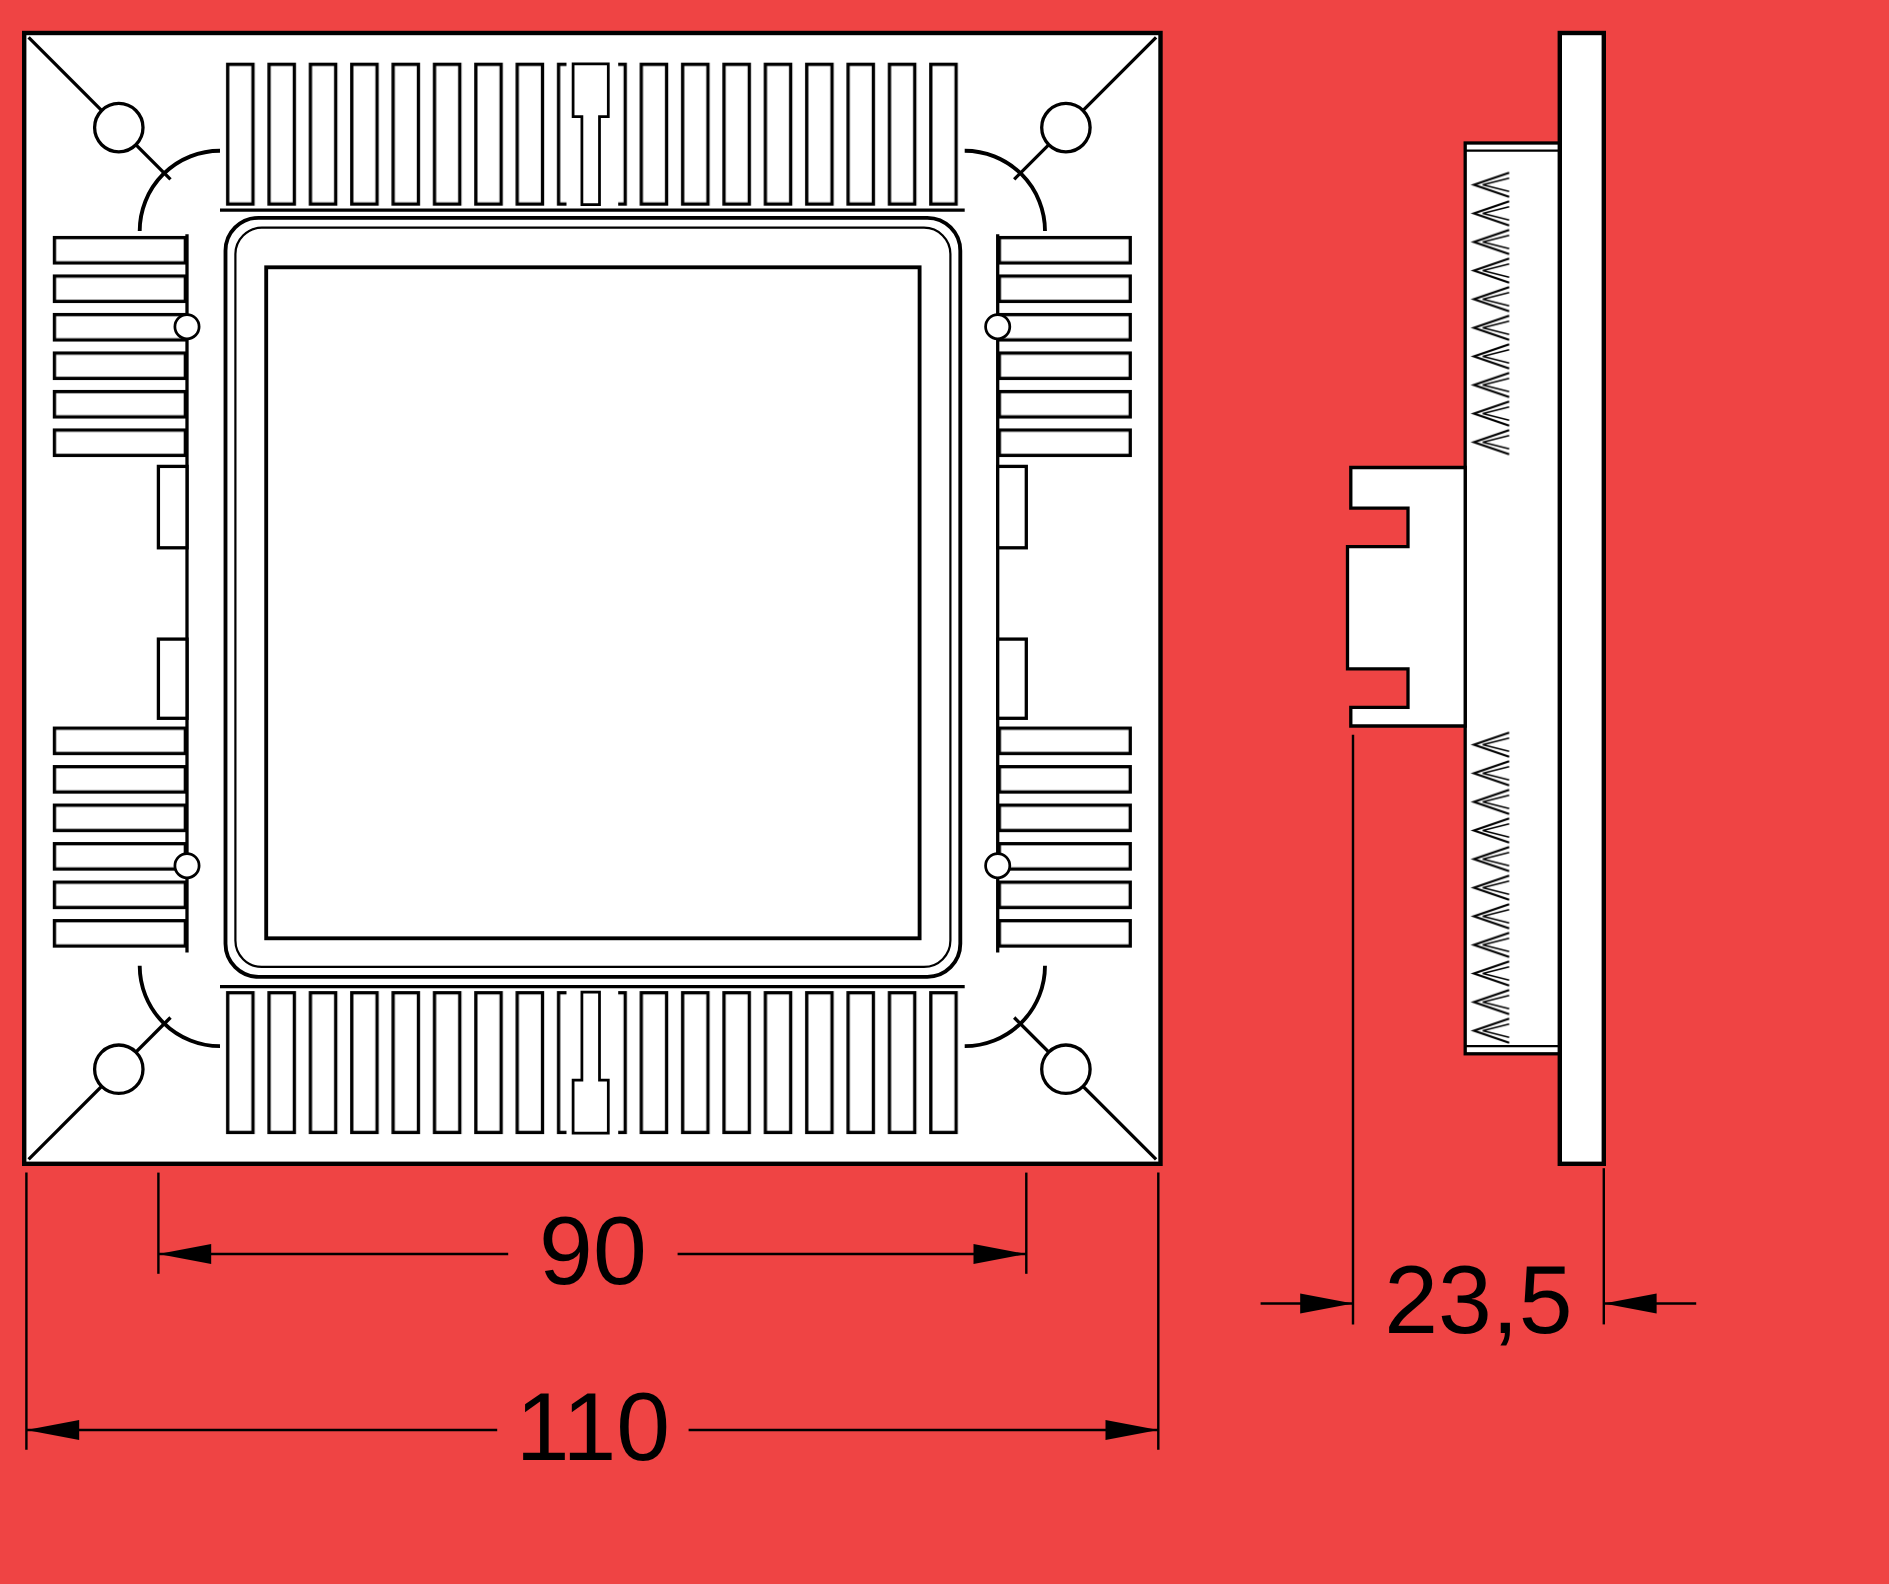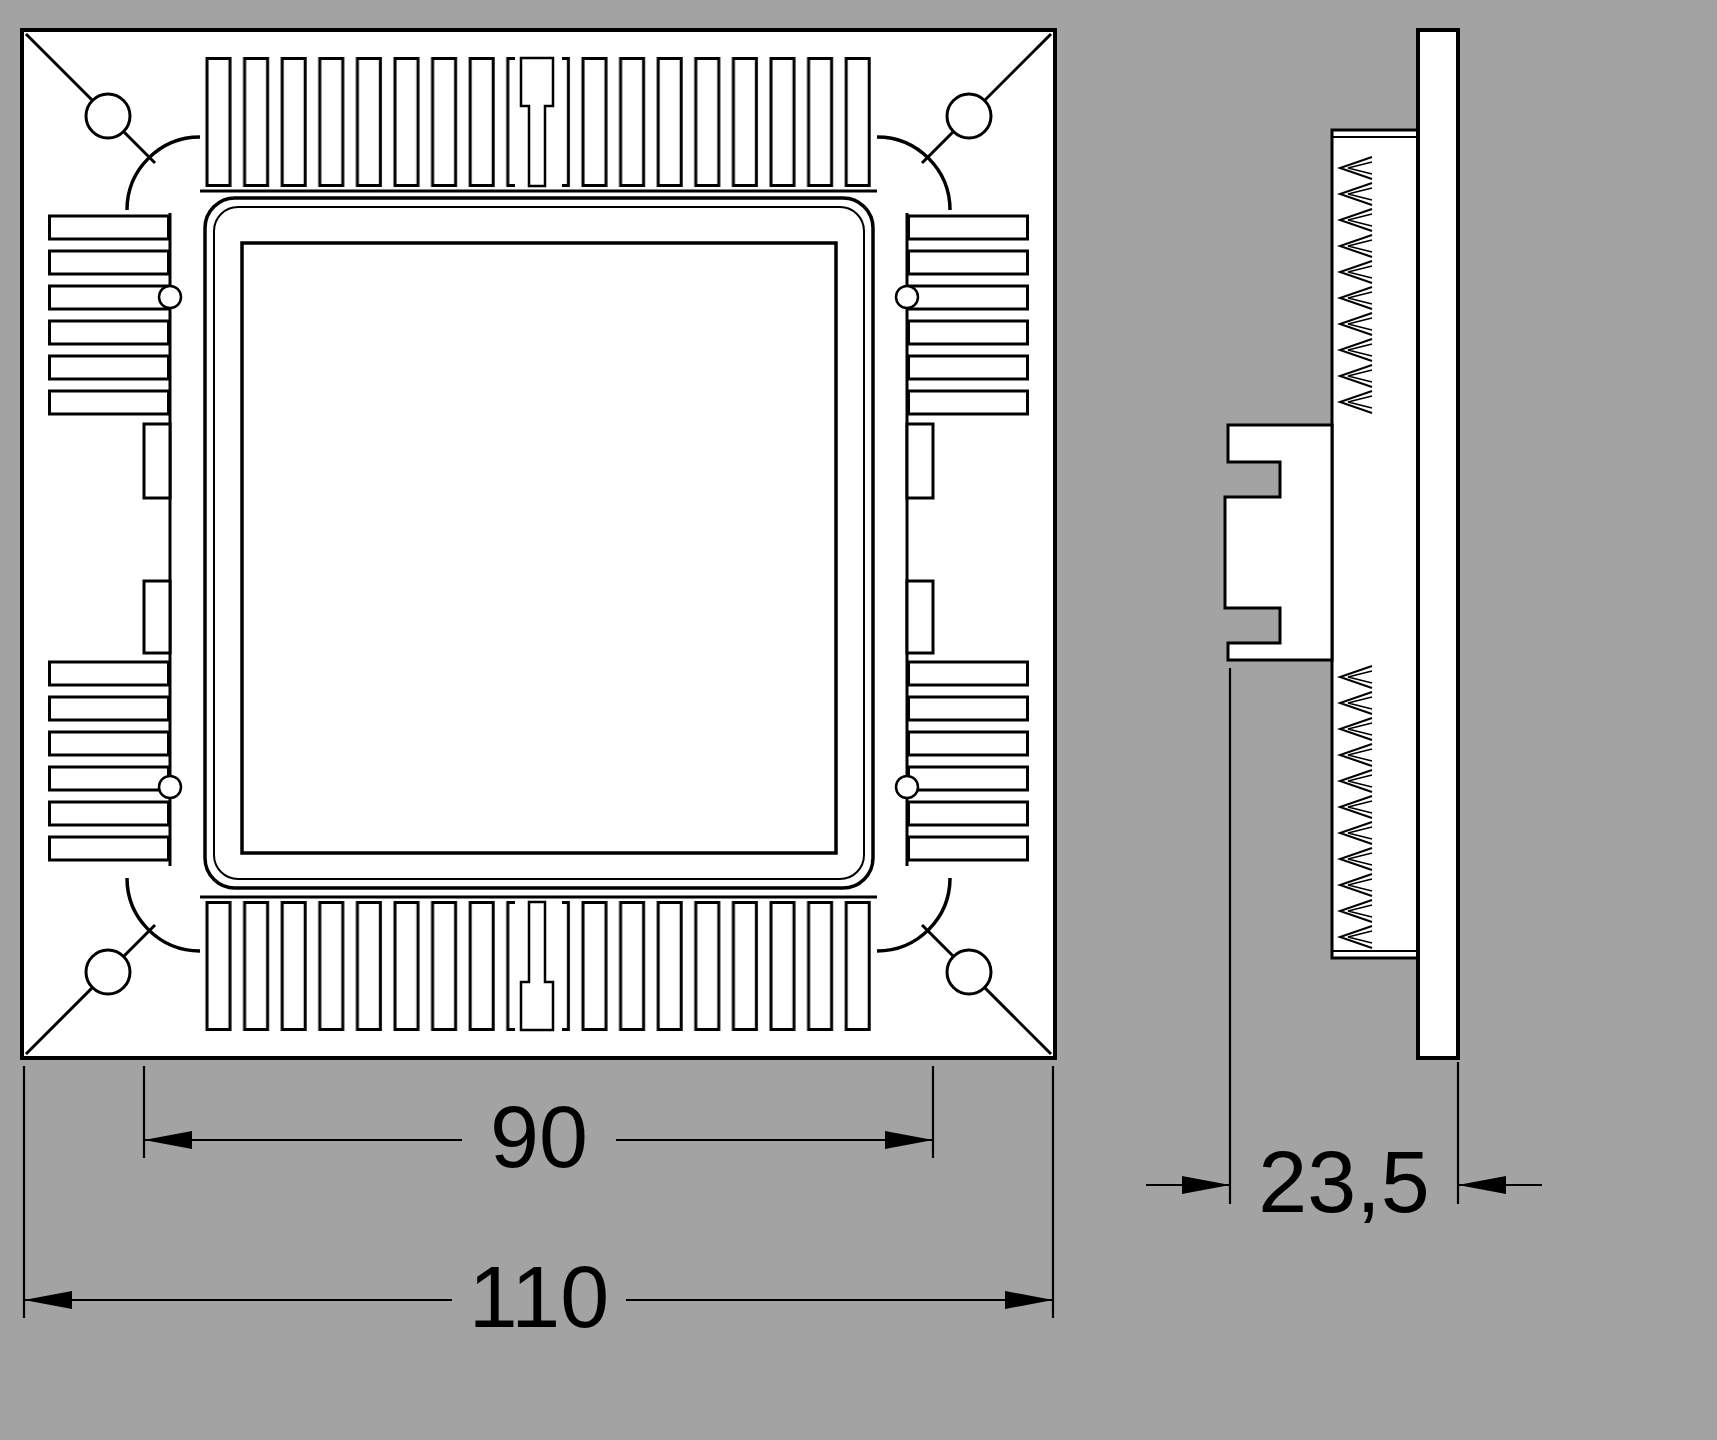--- a/index.html
+++ b/index.html
@@ -4,21 +4,21 @@
 <style>
   html, body {
     margin: 0;
     padding: 0;
     background: #ffffff;
   }
   .page {
     position: relative;
     width: 1717px;
     height: 1440px;
-    background: #a3a3a3;
+    background: #ef4444;
     font-family: "Liberation Sans", sans-serif;
   }
   svg { display: block; }
   .dim-text {
     font-family: "Liberation Sans", sans-serif;
     font-size: 88px;
     fill: #000000;
   }
 </style>
 </head>

